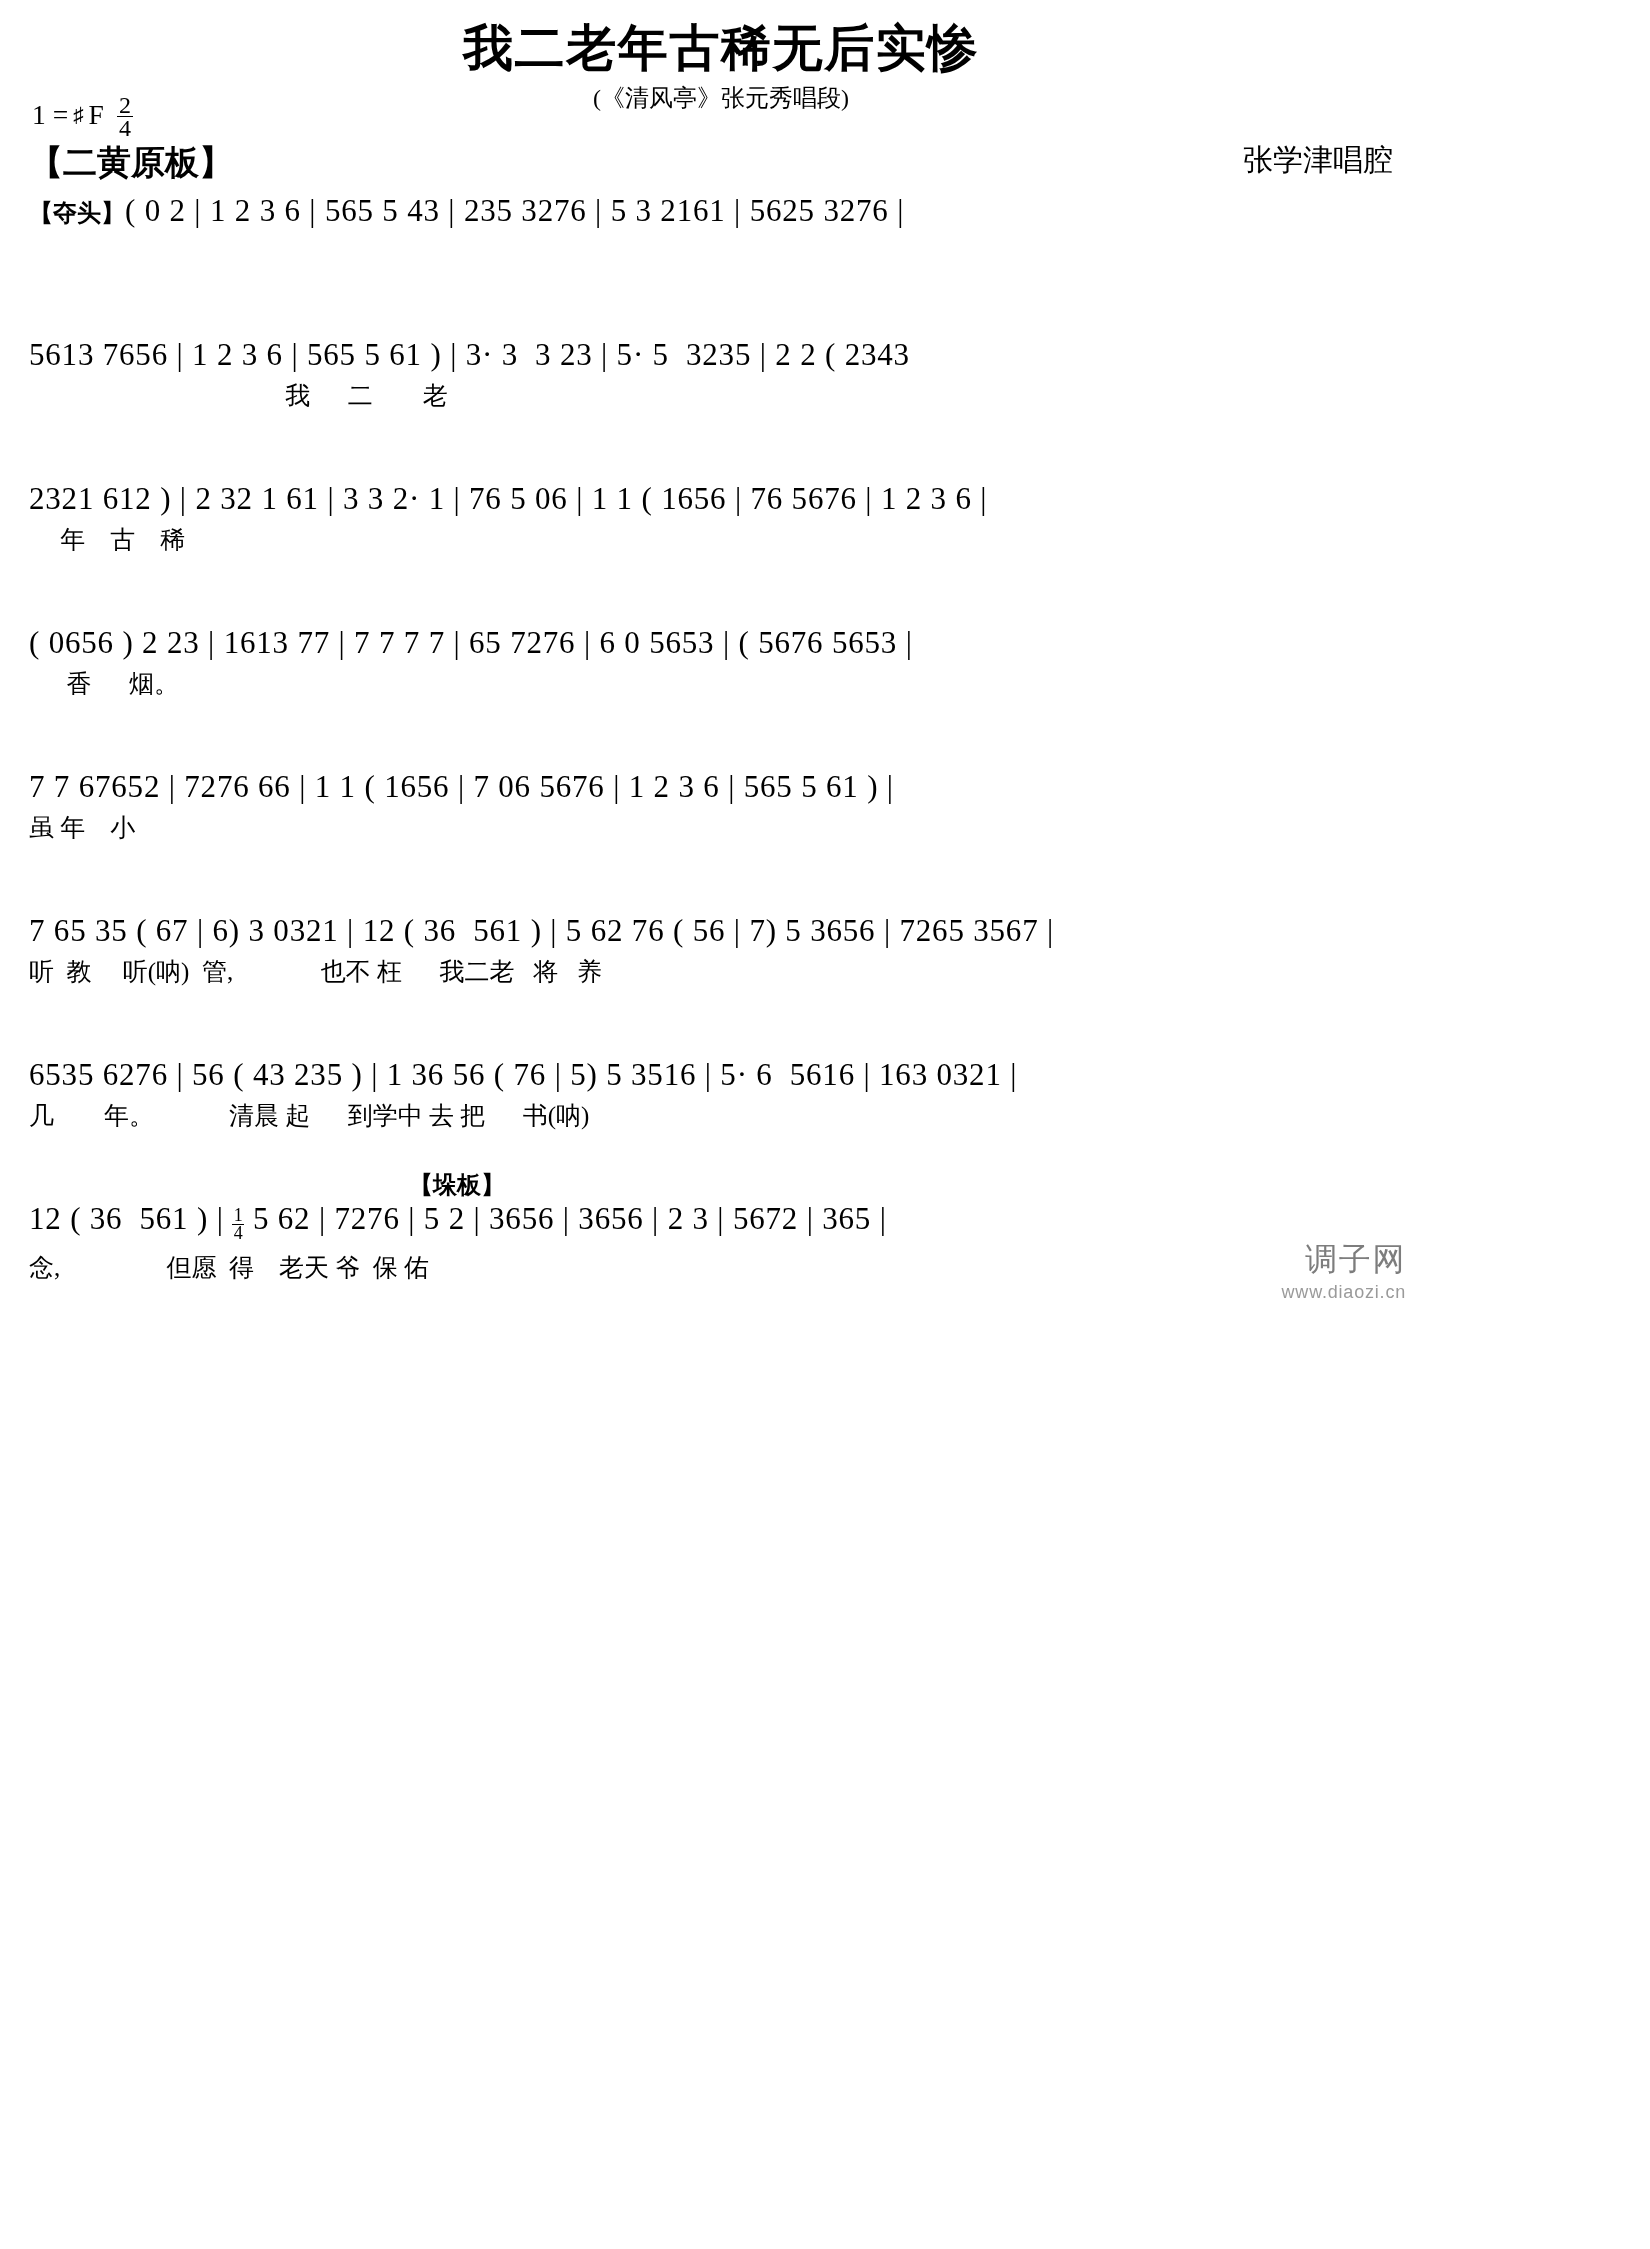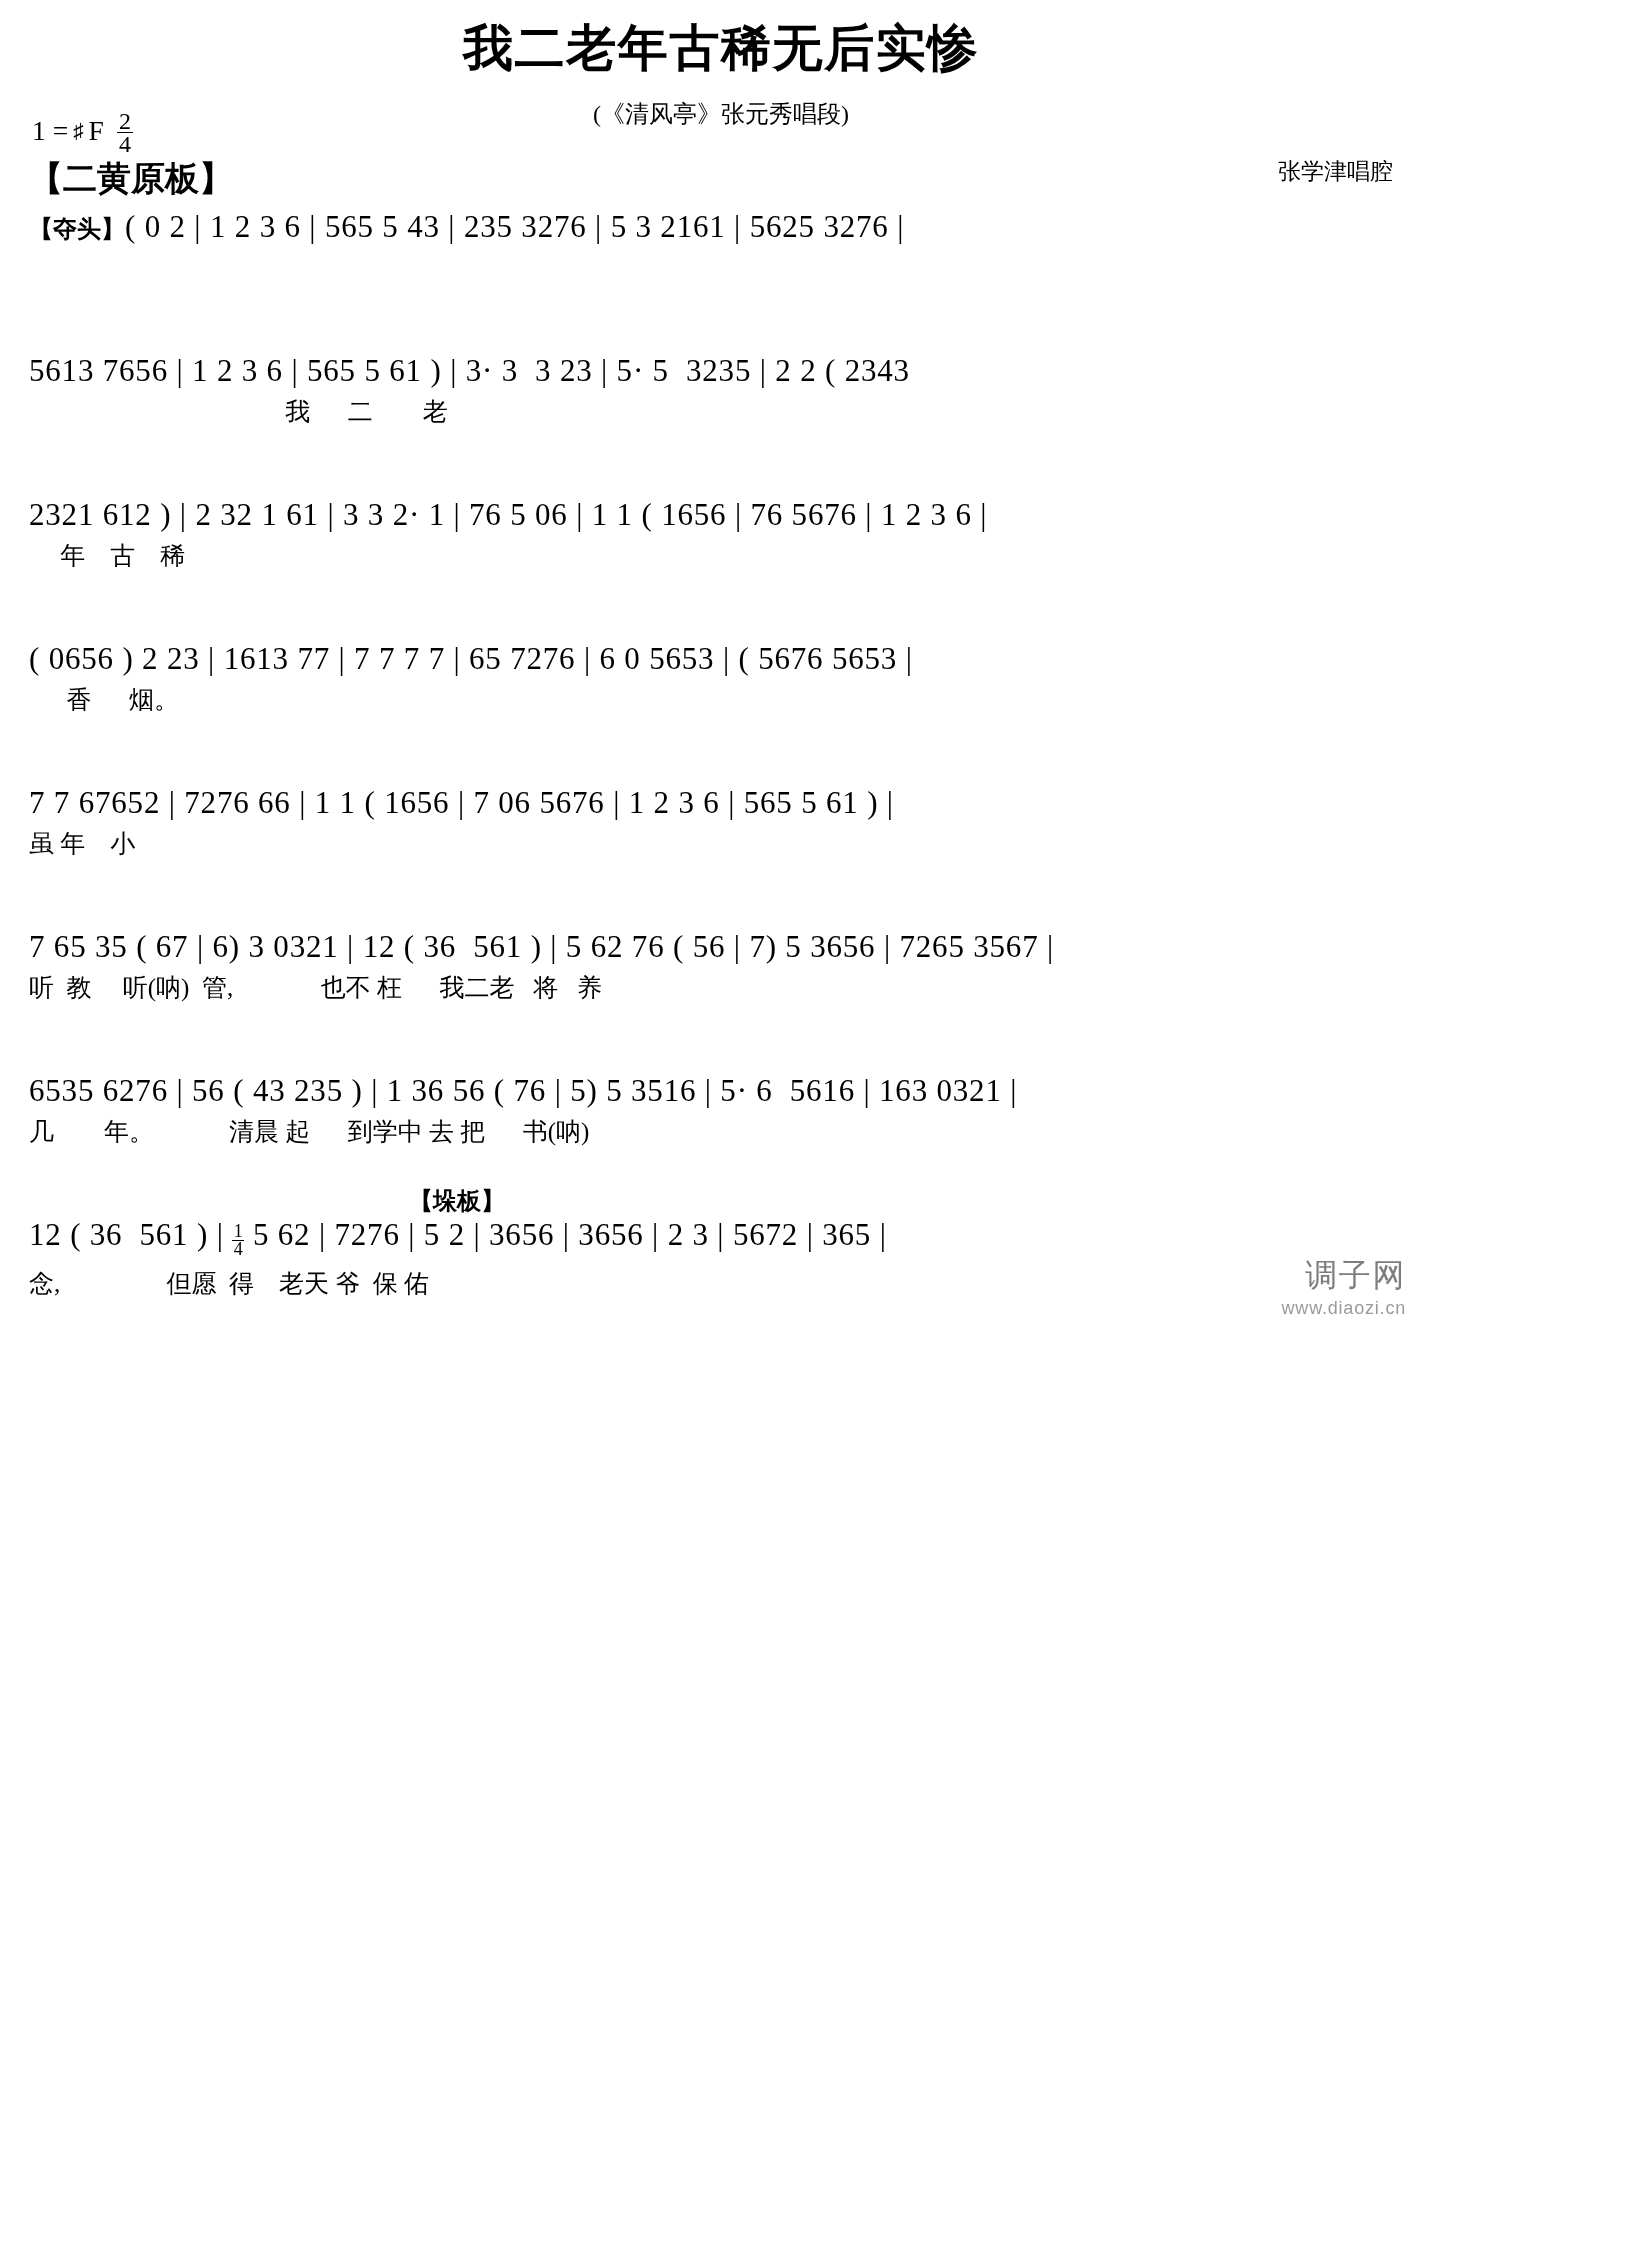--- a/index.html
+++ b/index.html
@@ -26,21 +26,20 @@
     font-weight: bold;
     font-size: 50px;
     letter-spacing: 1.6px;
     margin: 14.6px 0 0 0;
     padding: 0;
   }
   .subtitle {
     text-align: center;
     font-size: 24px;
     font-family: "Liberation Serif", serif;
-    margin-top: 16px;
   }
   .headline-row {
     position: relative;
     height: 105px;
     margin-top: -53px;
   }
   .key-sig {
     position: absolute;
     left: 32px;
     top: 32px;
@@ -77,21 +76,21 @@
     left: 29px;
     top: 79px;
     font-size: 34px;
     font-family: "Liberation Sans", sans-serif;
     font-weight: bold;
   }
   .composer {
     position: absolute;
     right: 49px;
     top: 79px;
-    font-size: 23px;
+    font-size: 30px;
     font-family: "Liberation Serif", serif;
   }
   
   .system {
     position: relative;
     margin: 0 29px;
     padding-top: 29px;
     min-height: 115px;
   }
   .notes {

